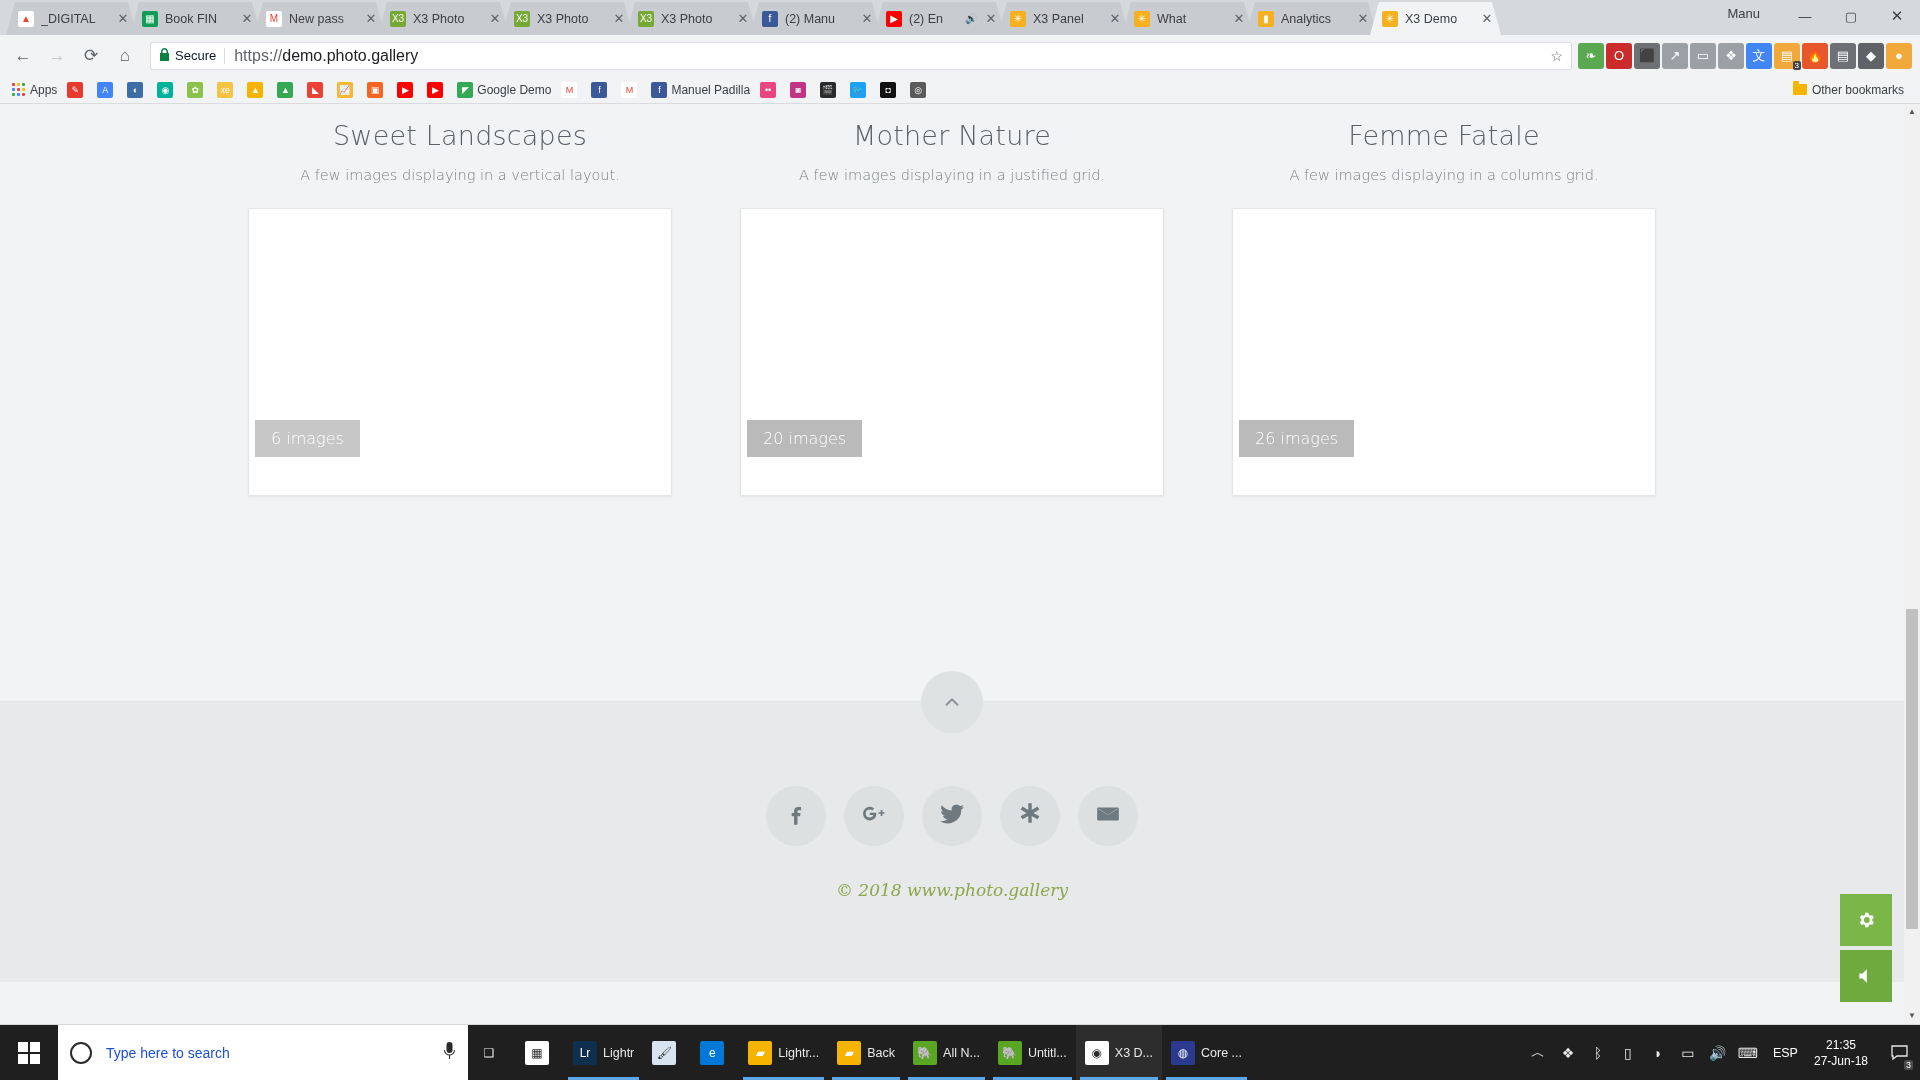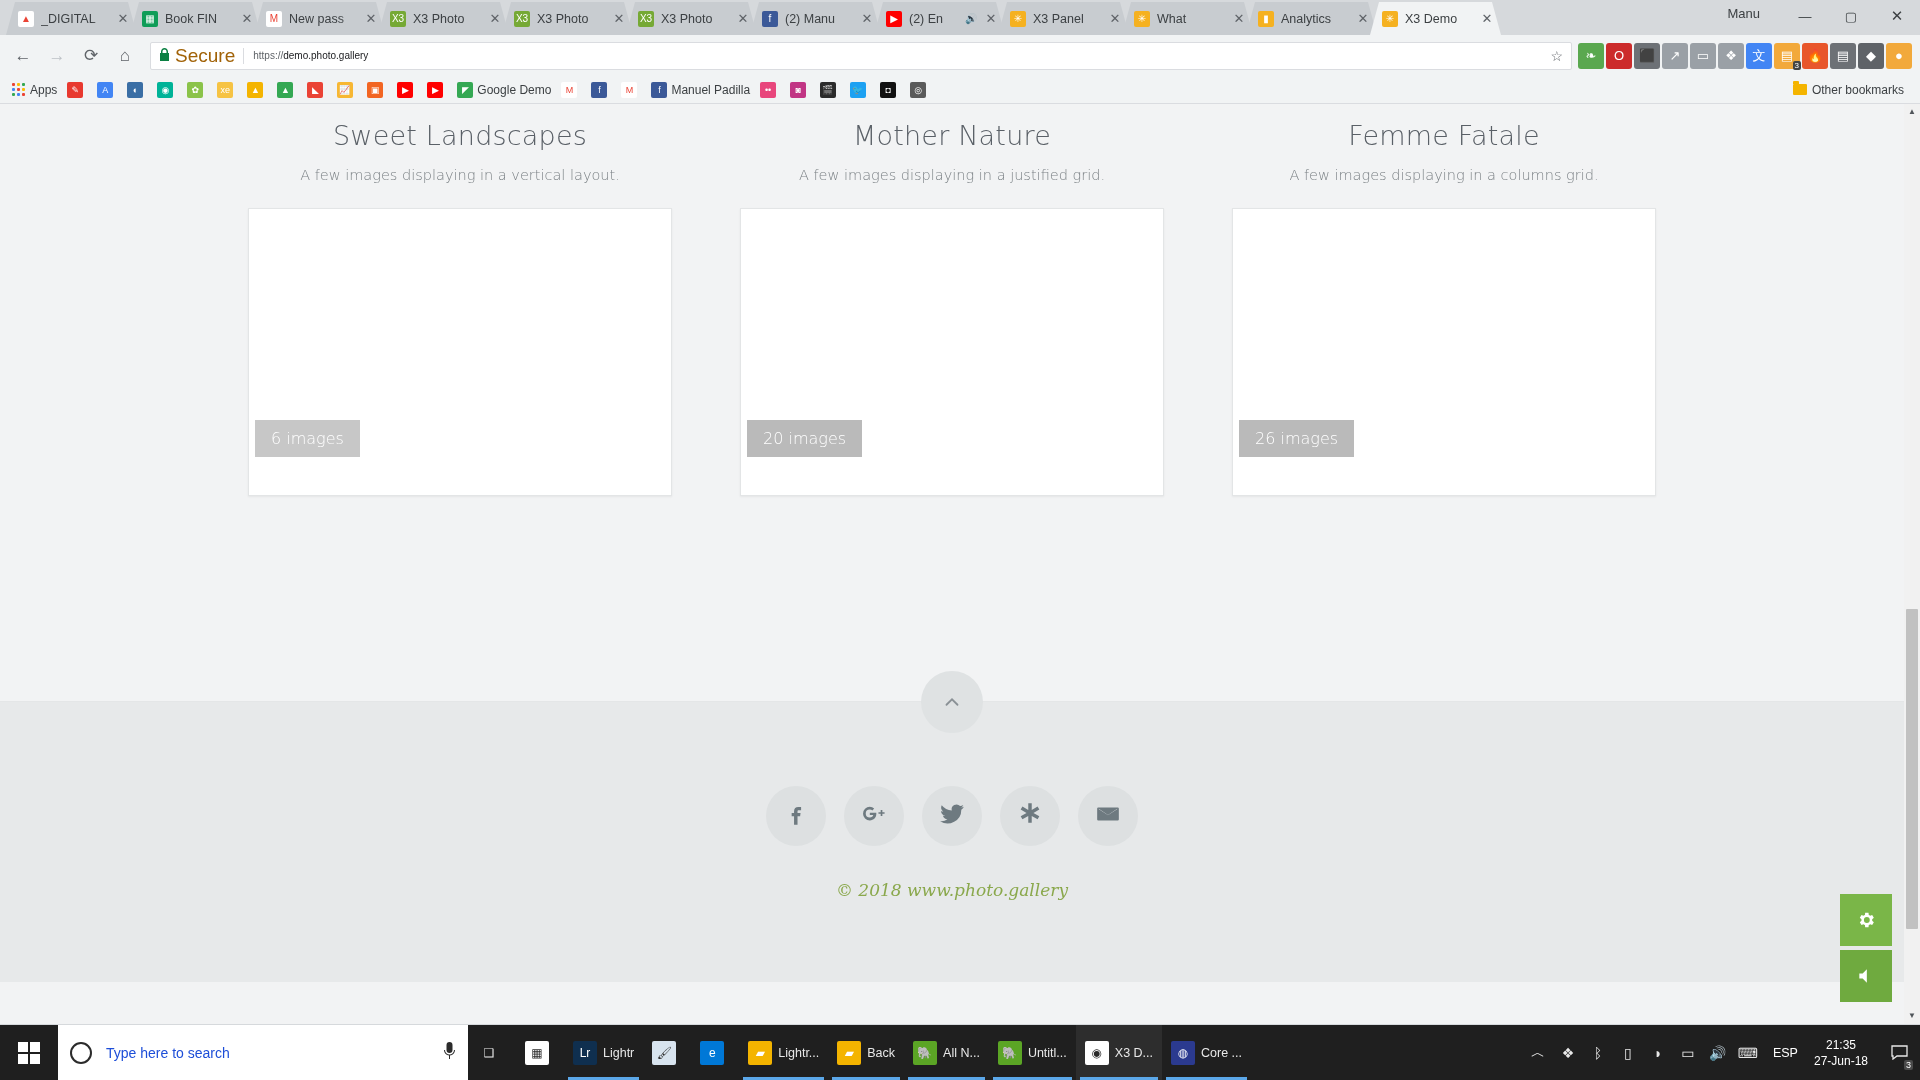--- a/index.html
+++ b/index.html
@@ -65,23 +65,23 @@
   }
   .navbtn { width: 30px; height: 30px; display: flex; align-items: center; justify-content: center;
             color: #5f6368; font-size: 17px; margin-right: 4px; }
   .navbtn.disabled { color: #bdc1c6; }
   .omnibox {
     flex: 1 1 auto; height: 28px; background: #fff; border: 1px solid #dadce0;
     border-radius: 2px; display: flex; align-items: center; padding: 0 8px;
     margin: 0 6px; font-size: 14px;
   }
   .lock { color: #0b8043; margin-right: 5px; font-size: 12px; }
-  .secure-txt { color: #a16207; font-size: 19px; margin-right: 8px; }
+  .secure-txt { color: #0f172a; font-size: 13px; margin-right: 8px; }
   .omnibox .vsep { width: 1px; height: 16px; background: #dadce0; margin-right: 9px; }
-  .url { color: #202124; font-size: 10px; }
+  .url { color: #202124; font-size: 16px; }
   .url .scheme { color: #5f6368; }
   .star { margin-left: auto; color: #5f6368; font-size: 14px; }
   .extbar { display: flex; align-items: center; gap: 2px; }
   .ext {
     width: 26px; height: 26px; display: flex; align-items: center; justify-content: center;
     font-size: 13px; border-radius: 3px; color: #fff; position: relative;
   }
   .ext .badge {
     position: absolute; right: -1px; bottom: -1px;
     background: #444; color: #fff; font-size: 8px; line-height: 9px;

